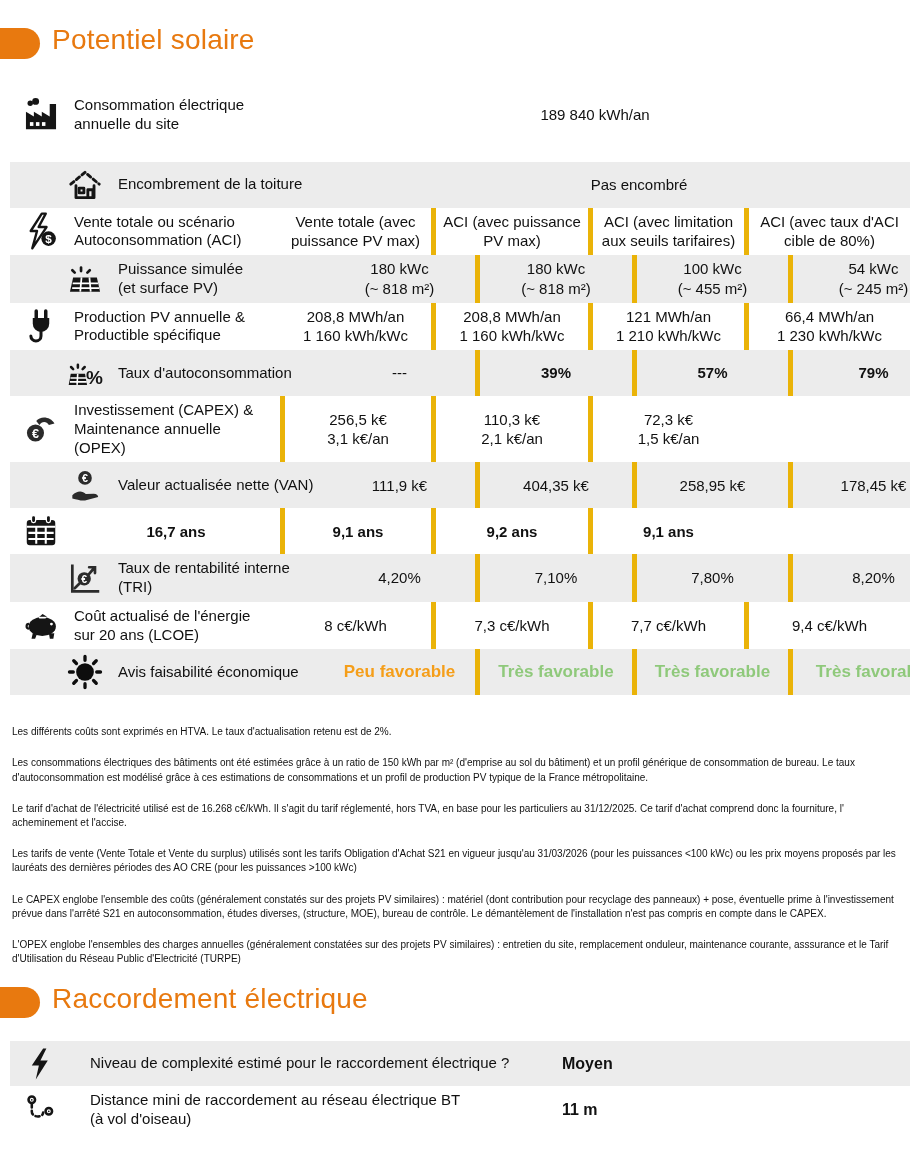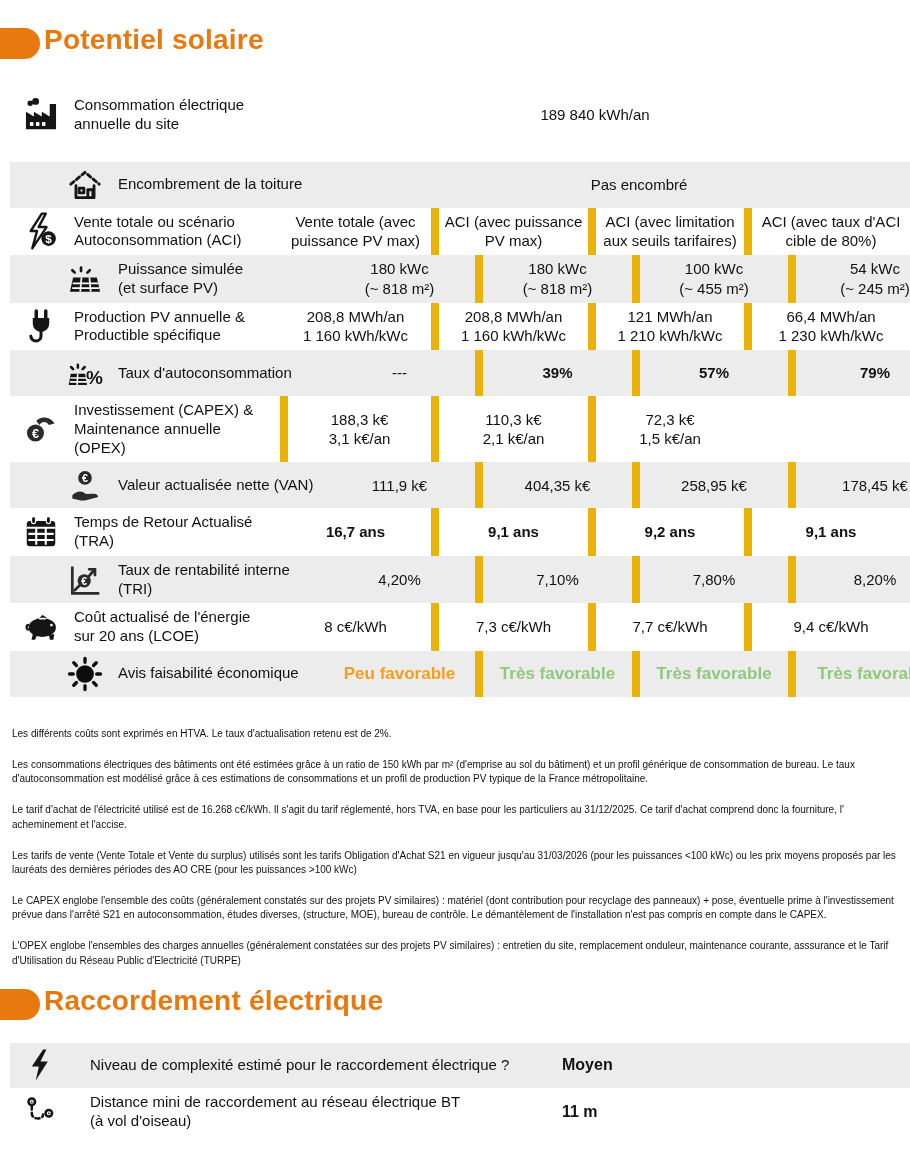--- a/index.html
+++ b/index.html
@@ -9,35 +9,35 @@
     font-family:"Liberation Sans","DejaVu Sans",sans-serif;
     color:#111; font-size:15px;
   }
   
   .section-head { position:relative; height:44px; margin-top:24px; }
   .section-head .pill {
     position:absolute; left:0; top:4px; width:40px; height:31px;
     background:#e8790f; border-radius:0 17px 17px 0;
   }
   .section-head h1 {
-    position:absolute; left:44px; top:0;
-    color:#e8790f; font-size:28px; font-weight:bold; letter-spacing:.2px;
+    position:absolute; left:52px; top:0;
+    color:#e8790f; font-size:28px; font-weight:normal; letter-spacing:.2px;
   }
   
   .tbl { margin:12px 0 0 10px; width:900px; }
   .row { display:grid; align-items:center; min-height:46px; }
   .row.info  { grid-template-columns:62px 208px 630px;margin-top:23px; }
   .row.scen  { grid-template-columns:62px 208px 151px 157px 156px 166px; }
   .row.gray  { background:#ececec;padding-left:44px; }
   .icon-cell { display:flex; align-items:center; justify-content:center; padding:4px 0; }
   .icon-cell svg { width:38px; height:38px; }
   .label { white-space:pre-line; line-height:1.25; padding:5px 4px 5px 2px; }
   .cell  { text-align:center; white-space:pre-line; line-height:1.3; align-self:stretch;
            display:flex; align-items:center; justify-content:center; padding:3px 4px; }
-  .scen .cell.sep { border-left:8px solid #eab308; }
+  .scen .cell.sep { border-left:5px solid #eab308; }
   .cell.strong { font-weight:bold;text-align:right; }
   .cell.avis { font-weight:bold; font-size:17px; }
   .cell.avis.orange { color:#f59e19; }
   .cell.avis.green  { color:#8fc97b; }
   
   .notes { margin:30px 12px 0 12px; }
   .notes p { font-size:10px; line-height:1.42; margin-bottom:17px; }
   
   .tbl2 { margin:14px 0 0 10px; width:900px; }
   .row2 { display:grid; grid-template-columns:62px 458px 380px; align-items:center; min-height:45px;gap:16px; }
@@ -165,21 +165,21 @@
   <div class="row scen">
     <div class="icon-cell">
       <svg viewBox="0 0 24 24">
           <path d="M9 7c2.5-3.5 9-3 11.5 1.5l-3.5 1c-1.5-2.5-4.5-2.5-6 0z" fill="#2b2b2b"></path>
           <circle cx="8.5" cy="14.5" r="5.4" fill="#2b2b2b"></circle>
           <text x="8.5" y="17.4" font-size="8" fill="#fff" text-anchor="middle" font-weight="bold">€</text>
         </svg>
     </div>
     <div class="label">Investissement (CAPEX) &amp;
 Maintenance annuelle (OPEX)</div>
-    <div class="cell sep">188,3 k€
+    <div class="cell sep">256,5 k€
 3,1 k€/an</div>
     <div class="cell sep">110,3 k€
 2,1 k€/an</div>
     <div class="cell sep">72,3 k€
 1,5 k€/an</div>
   </div>
 
   <div class="row scen gray">
     <div class="icon-cell">
       <svg viewBox="0 0 24 24">
@@ -197,22 +197,20 @@
 
   <div class="row scen">
     <div class="icon-cell">
       <svg viewBox="0 0 24 24">
           <rect x="3" y="5" width="18" height="16" rx="2" fill="#151515"></rect>
           <rect x="6" y="2.3" width="2.6" height="4.4" rx="1.1" fill="#151515" stroke="#fff" stroke-width=".8"></rect>
           <rect x="15.4" y="2.3" width="2.6" height="4.4" rx="1.1" fill="#151515" stroke="#fff" stroke-width=".8"></rect>
           <path d="M3 9.3h18M4 13.2h16M4 17h16M9 10v10M15 10v10" stroke="#fff" stroke-width="1.3"></path>
         </svg>
     </div>
-    <div class="label">Temps de Retour Actualisé
-(TRA)</div>
     <div class="cell strong">16,7 ans</div>
     <div class="cell sep strong">9,1 ans</div>
     <div class="cell sep strong">9,2 ans</div>
     <div class="cell sep strong">9,1 ans</div>
   </div>
 
   <div class="row scen gray">
     <div class="icon-cell">
       <svg viewBox="0 0 24 24">
           <path d="M4 3.5V20.5H21" fill="none" stroke="#2b2b2b" stroke-width="1.7"></path>

